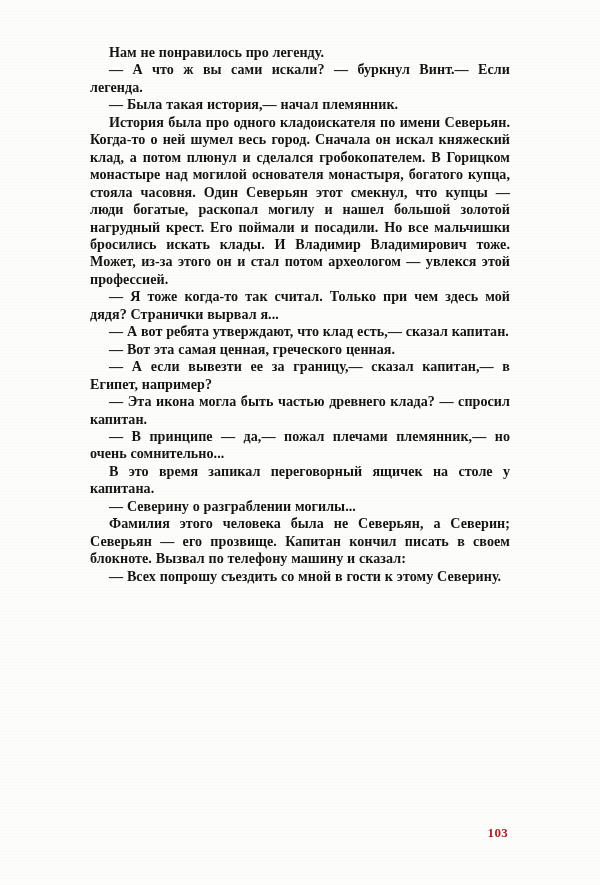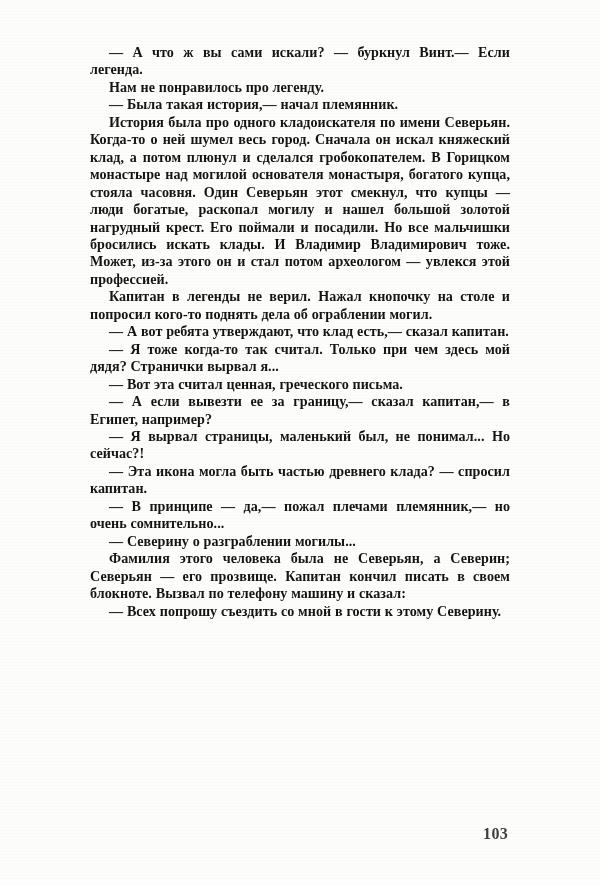--- a/index.html
+++ b/index.html
@@ -49,53 +49,52 @@
     width: 100%;
   }
   .para.ragged::after {
     content: none;
   }
   .page-number {
     position: absolute;
     right: 92px;
     top: 825px;
     font-family: "Liberation Serif", "DejaVu Serif", serif;
-    font-size: 16px;
+    font-size: 13px;
     font-weight: bold;
-    color: #404040;
+    color: #b91c1c;
     letter-spacing: 0.3px;
   }
   .grain {
     position: absolute;
     inset: 0;
     pointer-events: none;
     opacity: 0.035;
     background:
       repeating-linear-gradient(0deg, rgba(0,0,0,0.5) 0px, rgba(0,0,0,0) 1px, rgba(0,0,0,0) 3px),
       repeating-linear-gradient(90deg, rgba(0,0,0,0.35) 0px, rgba(0,0,0,0) 1px, rgba(0,0,0,0) 4px);
   }
 </style>
 </head>
 <body>
 
 <div class="page">
 
   <div class="text-block" id="text-body">
+      <p class="para ragged">Нам не понравилось про легенду.</p>
       <p class="para ragged">— А что ж вы сами искали? — буркнул Винт.— Если легенда.</p>
-      <p class="para ragged">Нам не понравилось про легенду.</p>
       <p class="para ragged">— Была такая история,— начал племянник.</p>
       <p class="para ragged">История была про одного кладоискателя по имени Северьян. Когда-то о ней шумел весь город. Сначала он искал княжеский клад, а потом плюнул и сделался гробокопателем. В Горицком монастыре над могилой основателя монастыря, богатого купца, стояла часовня. Один Северьян этот смекнул, что купцы — люди богатые, раскопал могилу и нашел большой золотой нагрудный крест. Его поймали и посадили. Но все мальчишки бросились искать клады. И Владимир Владимирович тоже. Может, из-за этого он и стал потом археологом — увлекся этой профессией.</p>
-      <p class="para ragged">Капитан в легенды не верил. Нажал кнопочку на столе и попросил кого-то поднять дела об ограблении могил.</p>
+      <p class="para ragged">— Я тоже когда-то так считал. Только при чем здесь мой дядя? Странички вырвал я...</p>
       <p class="para ragged">— А вот ребята утверждают, что клад есть,— сказал капитан.</p>
-      <p class="para ragged">— Я тоже когда-то так считал. Только при чем здесь мой дядя? Странички вырвал я...</p>
-      <p class="para ragged">— Вот эта считал ценная, греческого письма.</p>
+      <p class="para ragged">— Вот эта самая ценная, греческого ценная.</p>
       <p class="para ragged">— А если вывезти ее за границу,— сказал капитан,— в Египет, например?</p>
-      <p class="para ragged">— Я вырвал страницы, маленький был, не понимал... Но сейчас?!</p>
       <p class="para ragged">— Эта икона могла быть частью древнего клада? — спросил капитан.</p>
       <p class="para ragged">— В принципе — да,— пожал плечами племянник,— но очень сомнительно...</p>
+      <p class="para ragged">В это время запикал переговорный ящичек на столе у капитана.</p>
       <p class="para ragged">— Северину о разграблении могилы...</p>
       <p class="para ragged">Фамилия этого человека была не Северьян, а Северин; Северьян — его прозвище. Капитан кончил писать в своем блокноте. Вызвал по телефону машину и сказал:</p>
       <p class="para ragged">— Всех попрошу съездить со мной в гости к этому Северину.</p>
     </div>
 
   <div class="page-number">103</div>
 
   <div class="grain"></div>
 </div>
 

